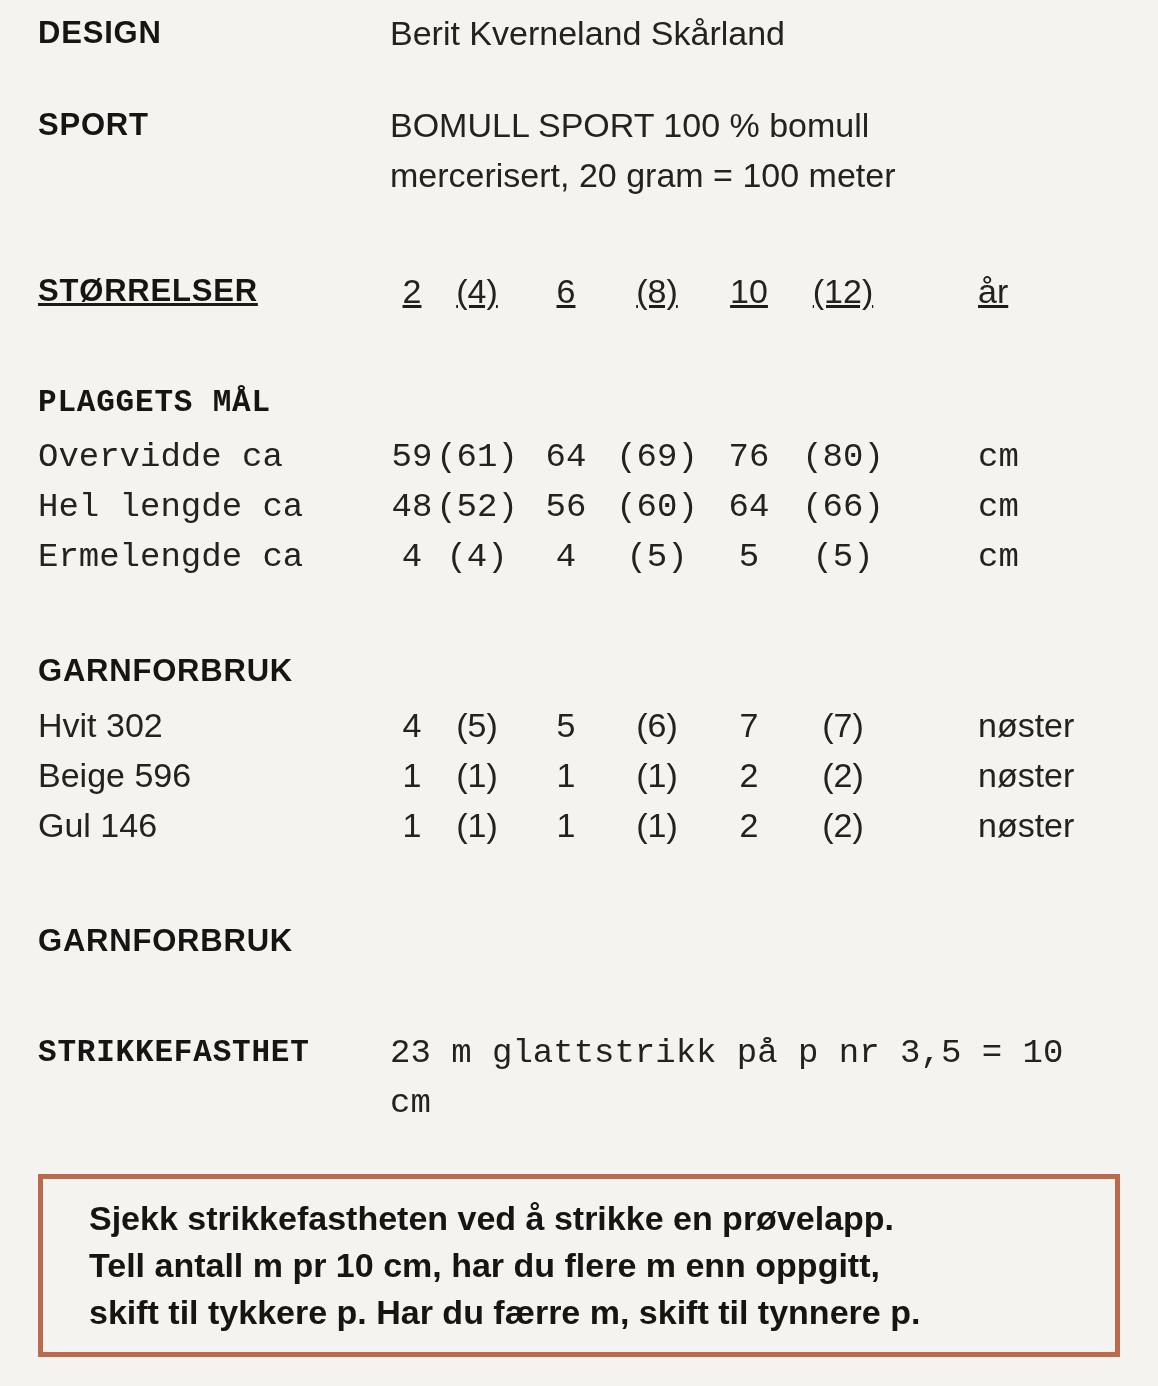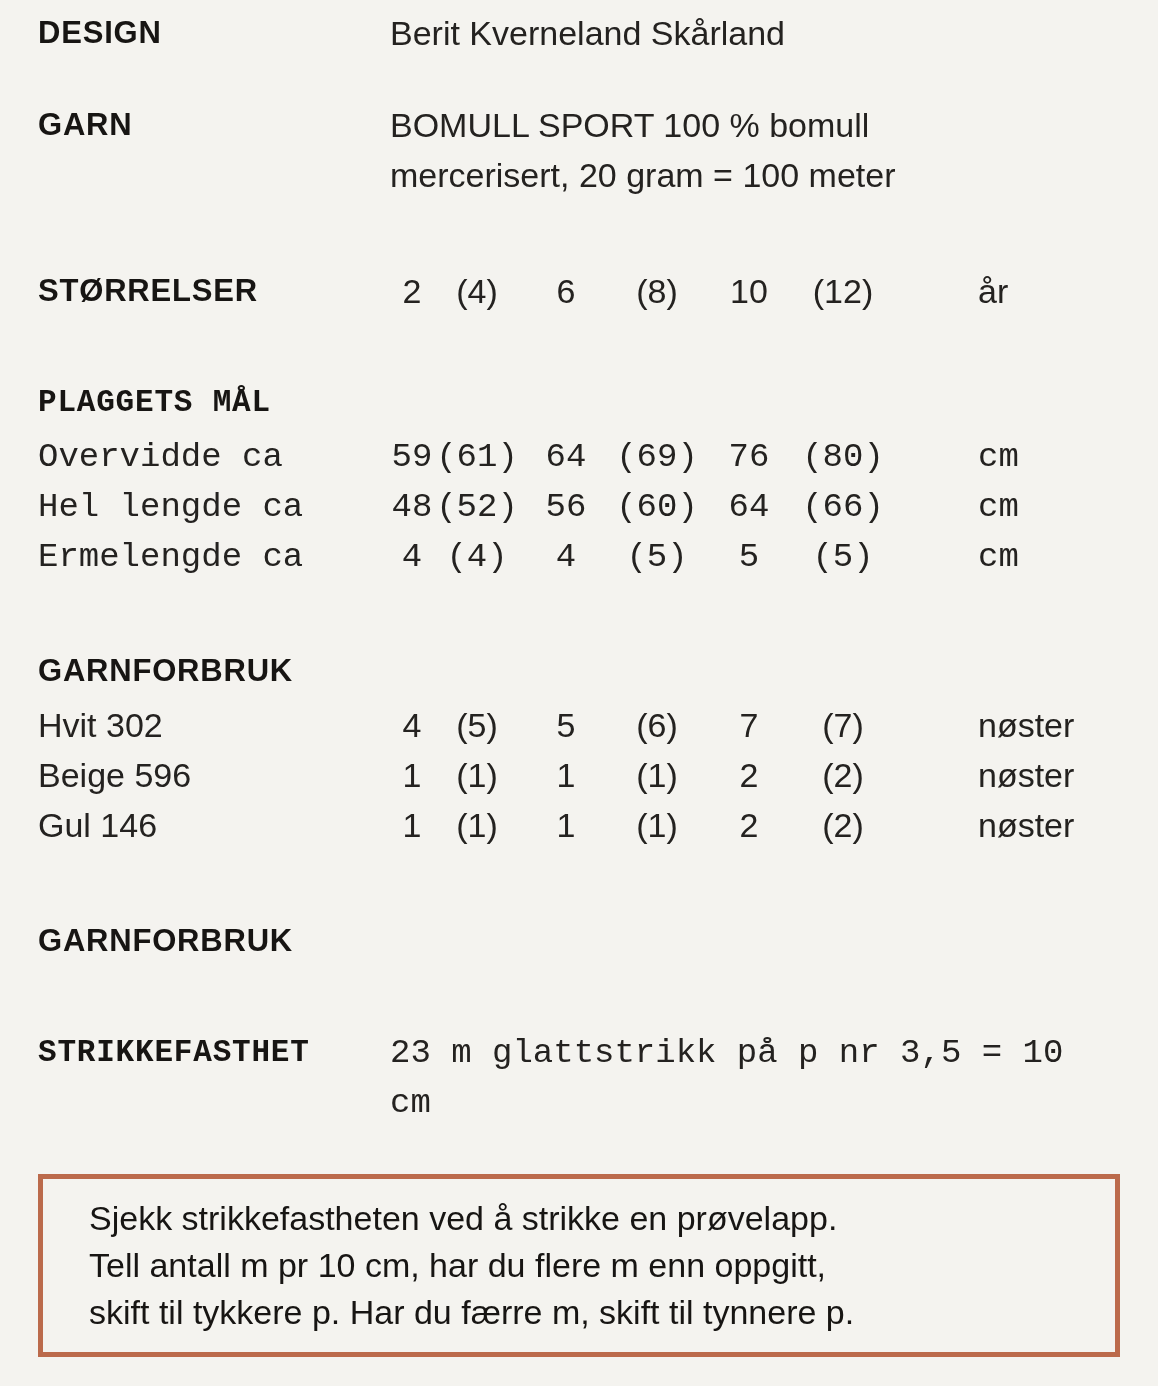--- a/index.html
+++ b/index.html
@@ -38,52 +38,52 @@
   .table-row {
     display: grid;
     grid-template-columns: 352px 44px 86px 92px 90px 94px 94px 1fr;
     line-height: 50px;
   }
   .num { text-align: center; }
   .unit { padding-left: 88px; }
   .heading-row { line-height: 50px; margin-bottom: 4px; }
 
   .sec-garn          { margin-top: 42px; }
-  .sec-storrelser    { margin-top: 66px; }
+  .sec-storrelser    { margin-top: 66px; text-decoration: underline; }
   .sec-plaggets      { margin-top: 62px; font-family: Liberation Mono, monospace; }
   .sec-garnforbruk   { margin-top: 64px; }
   .sec-pinneforslag  { margin-top: 66px; }
   .sec-strikkefasthet{ margin-top: 62px; font-family: Liberation Mono, monospace; }
 
   .gauge-box {
     margin-top: 46px;
     box-sizing: border-box;
     width: 1082px;
     border: 5px solid #bb6a4b;
     padding: 16px 20px 16px 46px;
   }
   .gauge-line {
     font-size: 34px;
-    font-weight: 400;
+    font-weight: 700;
     line-height: 47px;
     color: #171513;
   }
 </style>
 </head>
 <body>
 
 <div class="page">
 
   <div class="text-row">
     <div class="label">DESIGN</div>
     <div class="value">Berit Kverneland Skårland</div>
   </div>
 
   <div class="text-row sec-garn">
-    <div class="label">GARN</div>
+    <div class="label">SPORT</div>
     <div>
       <div class="value">BOMULL SPORT 100 % bomull</div>
       <div class="value">mercerisert, 20 gram = 100 meter</div>
     </div>
   </div>
 
   <div class="table-row sec-storrelser">
     <div class="label">STØRRELSER</div>
     <div class="cell num">2</div>
     <div class="cell num">(4)</div>

